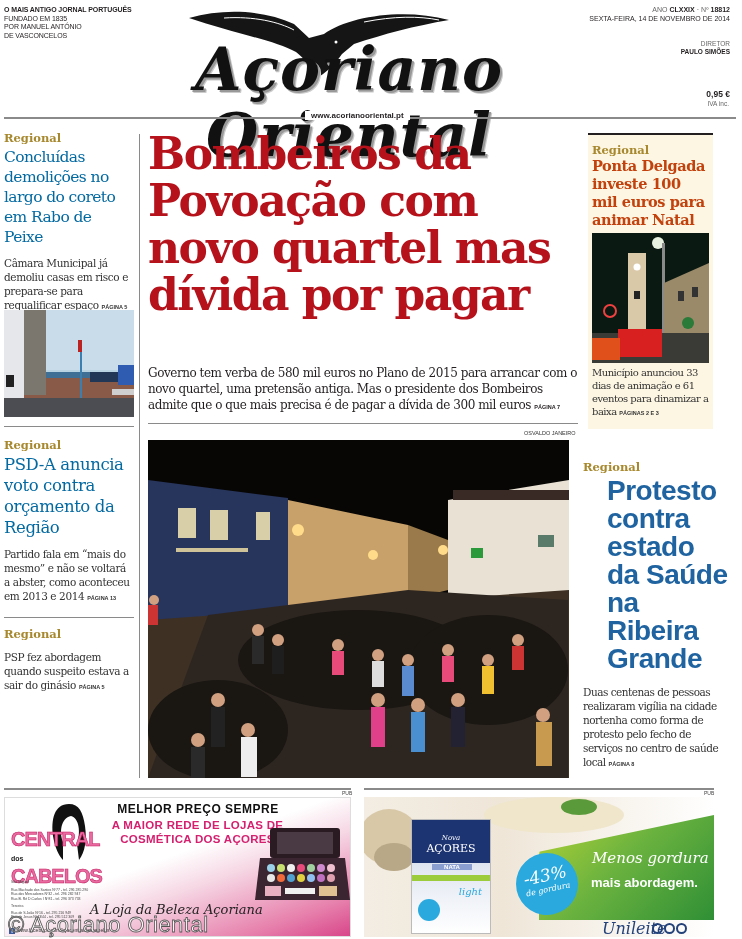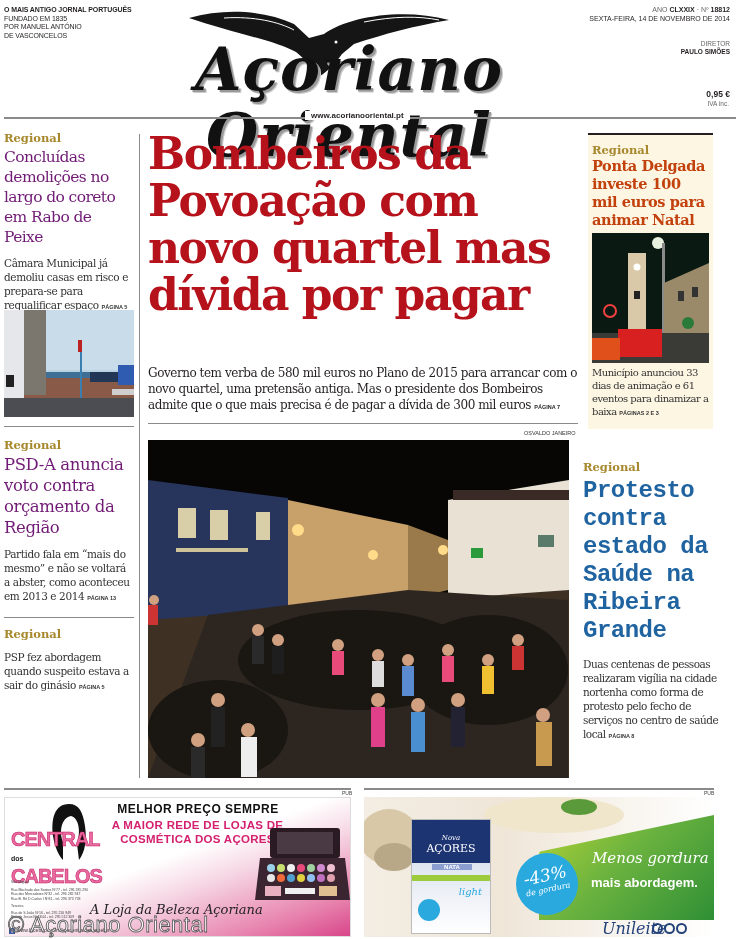--- a/index.html
+++ b/index.html
@@ -22,21 +22,21 @@
   .title-wrap { left: 54px; top: 8px; width: 590px; height: 100px; }
   .title-text { position: absolute; left: 0; top: 28px; width: 590px; text-align: center; font-family: "DejaVu Serif", serif; font-weight: bold; font-size: 60px; letter-spacing: 1px; color: #111; line-height: 66px; text-shadow: 2px 2px 0 #999, 3px 3px 0 #ccc; font-style: italic; }
   .eagle { position: absolute; left: 130px; top: 0; width: 270px; height: 70px; }
 
   .url-line { left: 4px; top: 117px; width: 732px; height: 2px; background: #8a8a8a; }
   .url-text { left: 305px; top: 111px; padding: 0 6px; background: #fff; font-family: "Liberation Sans", sans-serif; font-size: 8px; font-weight: bold; color: #231f20; }
 
   
   .left-col { left: 4px; width: 130px; }
   .kicker { font-family: "DejaVu Serif", serif; font-weight: bold; font-size: 11.5px; color: #a7882d; line-height: 14px; }
-  .lhead { font-family: "DejaVu Serif", serif; font-size: 15.5px; line-height: 20px; color: #701a75; letter-spacing: -0.6px; margin-top: 2px; }
+  .lhead { font-family: "DejaVu Serif", serif; font-size: 15.5px; line-height: 20px; color: #0369a1; letter-spacing: -0.6px; margin-top: 2px; }
   .lsub { font-family: "DejaVu Serif", serif; font-size: 10.5px; line-height: 14px; color: #333; margin-top: 9px; letter-spacing: -0.4px; }
   .pg { font-family: "Liberation Sans", sans-serif; font-size: 5.5px; font-weight: bold; letter-spacing: 0; }
   .vline { left: 139px; top: 134px; width: 1px; height: 644px; background: #8a8a8a; }
   .hsep { height: 1px; background: #8a8a8a; }
 
   .photo-small { left: 4px; top: 310px; width: 130px; height: 107px; overflow: hidden; }
 
   
   .main-head { left: 148px; top: 130px; width: 430px; font-family: "DejaVu Serif", serif; font-weight: bold; color: #b5121b; font-size: 44px; line-height: 47px; letter-spacing: -1.5px; }
   .main-sub { left: 148px; top: 365px; width: 430px; font-family: "DejaVu Serif", serif; font-size: 12px; line-height: 16px; color: #231f20; letter-spacing: -0.45px; }
@@ -44,21 +44,21 @@
 
   .main-photo { left: 148px; top: 440px; width: 421px; height: 338px; overflow: hidden; background: #0a0805; }
 
   
   .rbox { left: 588px; top: 133px; width: 125px; height: 296px; background: #fdf6e3; border-top: 2px solid #231f20; }
   .rbox-head { font-family: "DejaVu Serif", serif; font-weight: bold; font-size: 14.5px; line-height: 18px; color: #c2410c; letter-spacing: -0.4px; }
   .rbox-sub { font-family: "DejaVu Serif", serif; font-size: 10px; line-height: 13px; color: #333; letter-spacing: -0.5px; }
   .rbox-photo { width: 117px; height: 130px; overflow: hidden; margin-top: 4px; }
 
   .right-col { left: 583px; top: 460px; width: 150px; }
-  .rhead { font-family: Liberation Mono, monospace; font-weight: bold; font-size: 24px; line-height: 28px; color: #1f63a0; letter-spacing: -0.5px; margin-top: 3px; }
+  .rhead { font-family: Liberation Sans, sans-serif; font-weight: bold; font-size: 28px; line-height: 28px; color: #1f63a0; letter-spacing: -0.5px; margin-top: 3px; margin-left: 24px; }
   .rsub { font-family: "DejaVu Serif", serif; font-size: 10.5px; line-height: 14px; color: #333; margin-top: 12px; letter-spacing: -0.5px; }
 
   
   .ad-line { top: 788px; height: 2px; background: #8a8a8a; }
   .pub { font-family: "Liberation Sans", sans-serif; font-size: 5px; color: #444; }
   .ad1 { left: 4px; top: 797px; width: 347px; height: 140px; overflow: hidden; background: linear-gradient(160deg, #ffffff 0%, #ffffff 45%, #f6d7e4 60%, #e782ad 85%, #d8468a 100%); border: 1px solid #ddd; }
   .ad2 { left: 364px; top: 797px; width: 350px; height: 140px; overflow: hidden; background: linear-gradient(90deg, #f3ede3 0%, #efe6d8 40%, #ffffff 100%); }
 
   .ad1-h1 { position: absolute; left: 108px; top: 4px; width: 170px; text-align: center; font-family: "Liberation Sans", sans-serif; font-weight: bold; font-size: 12px; color: #111; letter-spacing: 0.5px; }
   .ad1-h2 { position: absolute; left: 95px; top: 20px; width: 195px; text-align: center; font-family: "Liberation Sans", sans-serif; font-weight: bold; font-size: 11.5px; line-height: 14px; color: #d4206f; letter-spacing: 0.3px; }

